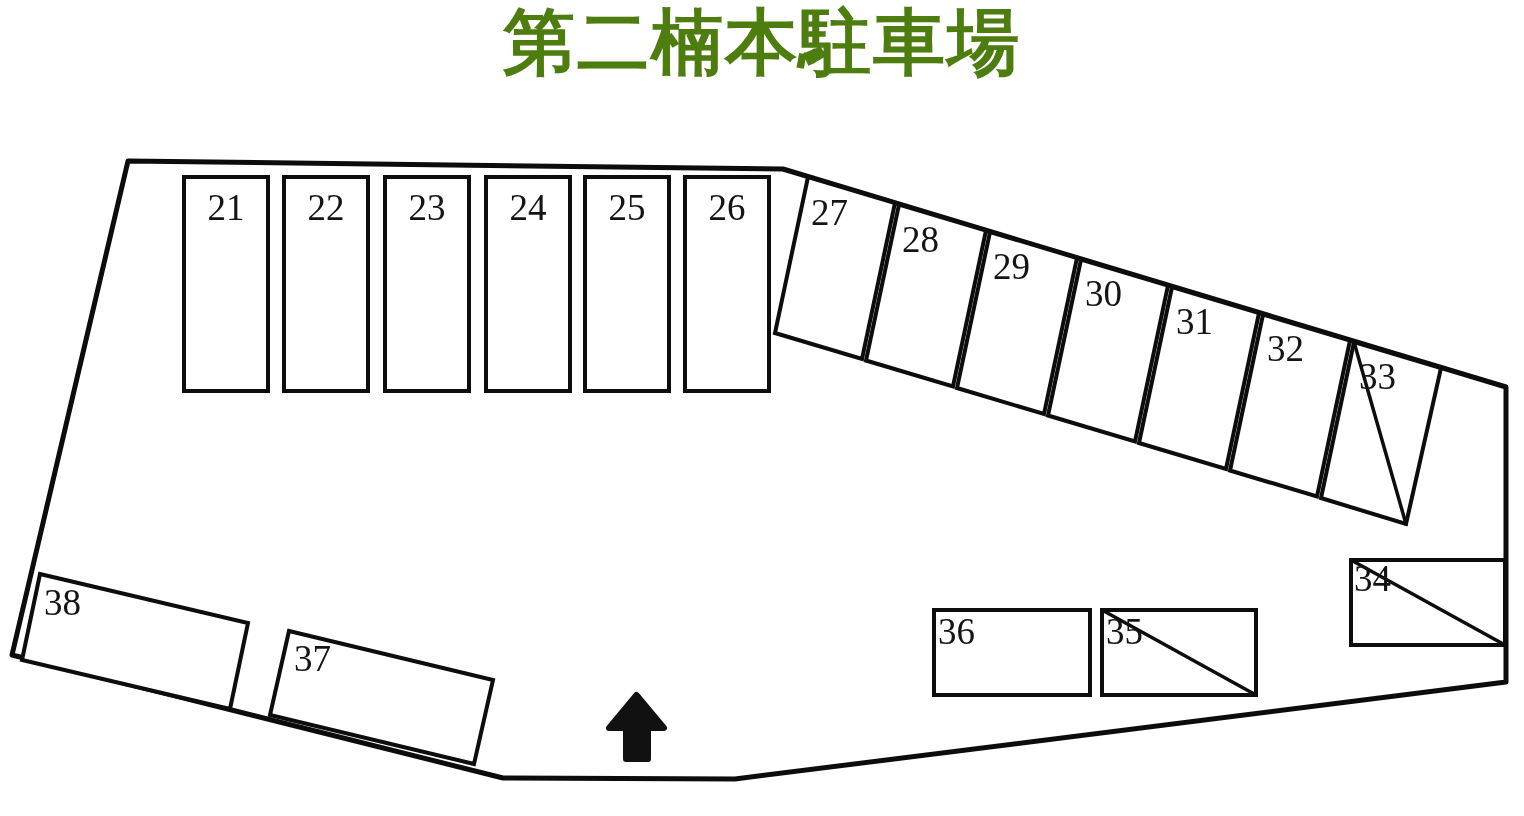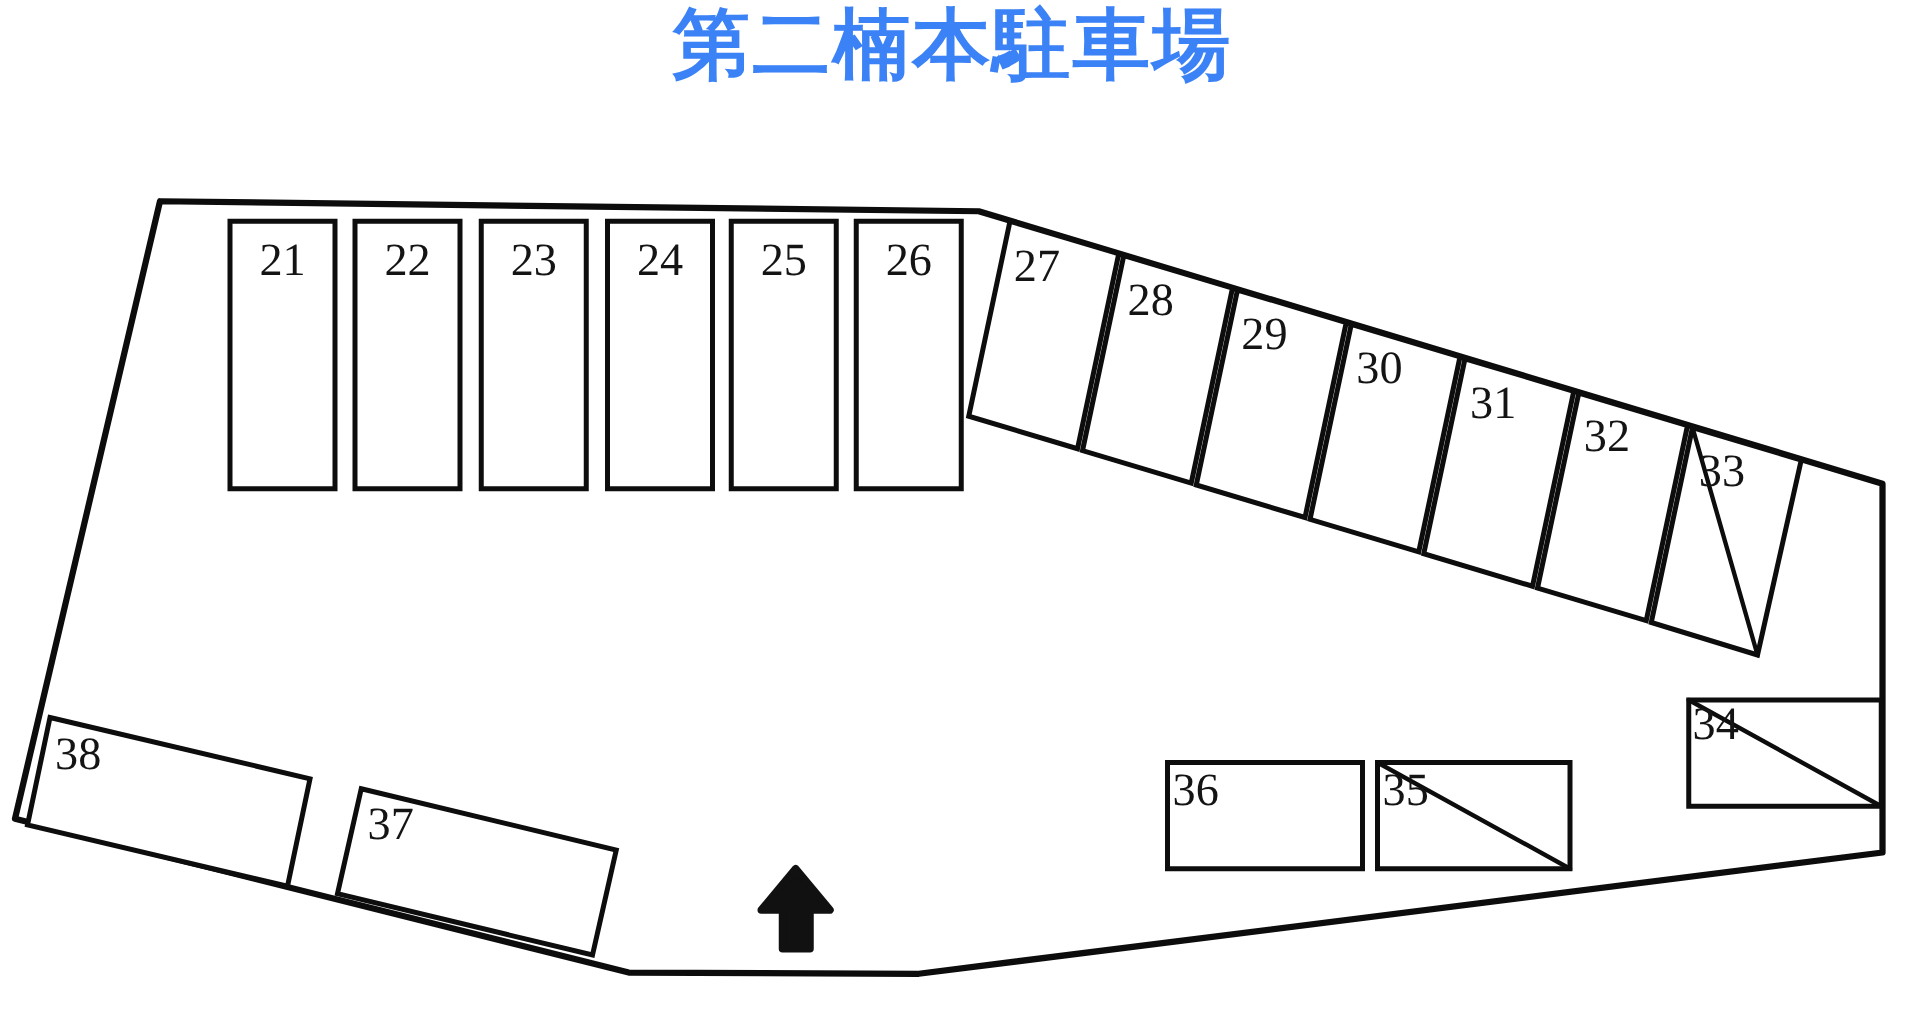--- a/index.html
+++ b/index.html
@@ -14,24 +14,24 @@
     background: #ffffff;
     overflow: hidden;
     font-family: "Liberation Serif", serif;
   }
   .title {
     position: absolute;
     top: 2px;
     left: 0;
     width: 100%;
     text-align: center;
-    font-size: 62px;
+    font-size: 72px;
     font-weight: bold;
     line-height: 1.15;
-    color: #3b82f6;
+    color: #4d7c0f;
     letter-spacing: 2px;
     white-space: nowrap;
   }
   svg.map {
     position: absolute;
     top: 0;
     left: 0;
   }
   .bound {
     fill: none;

